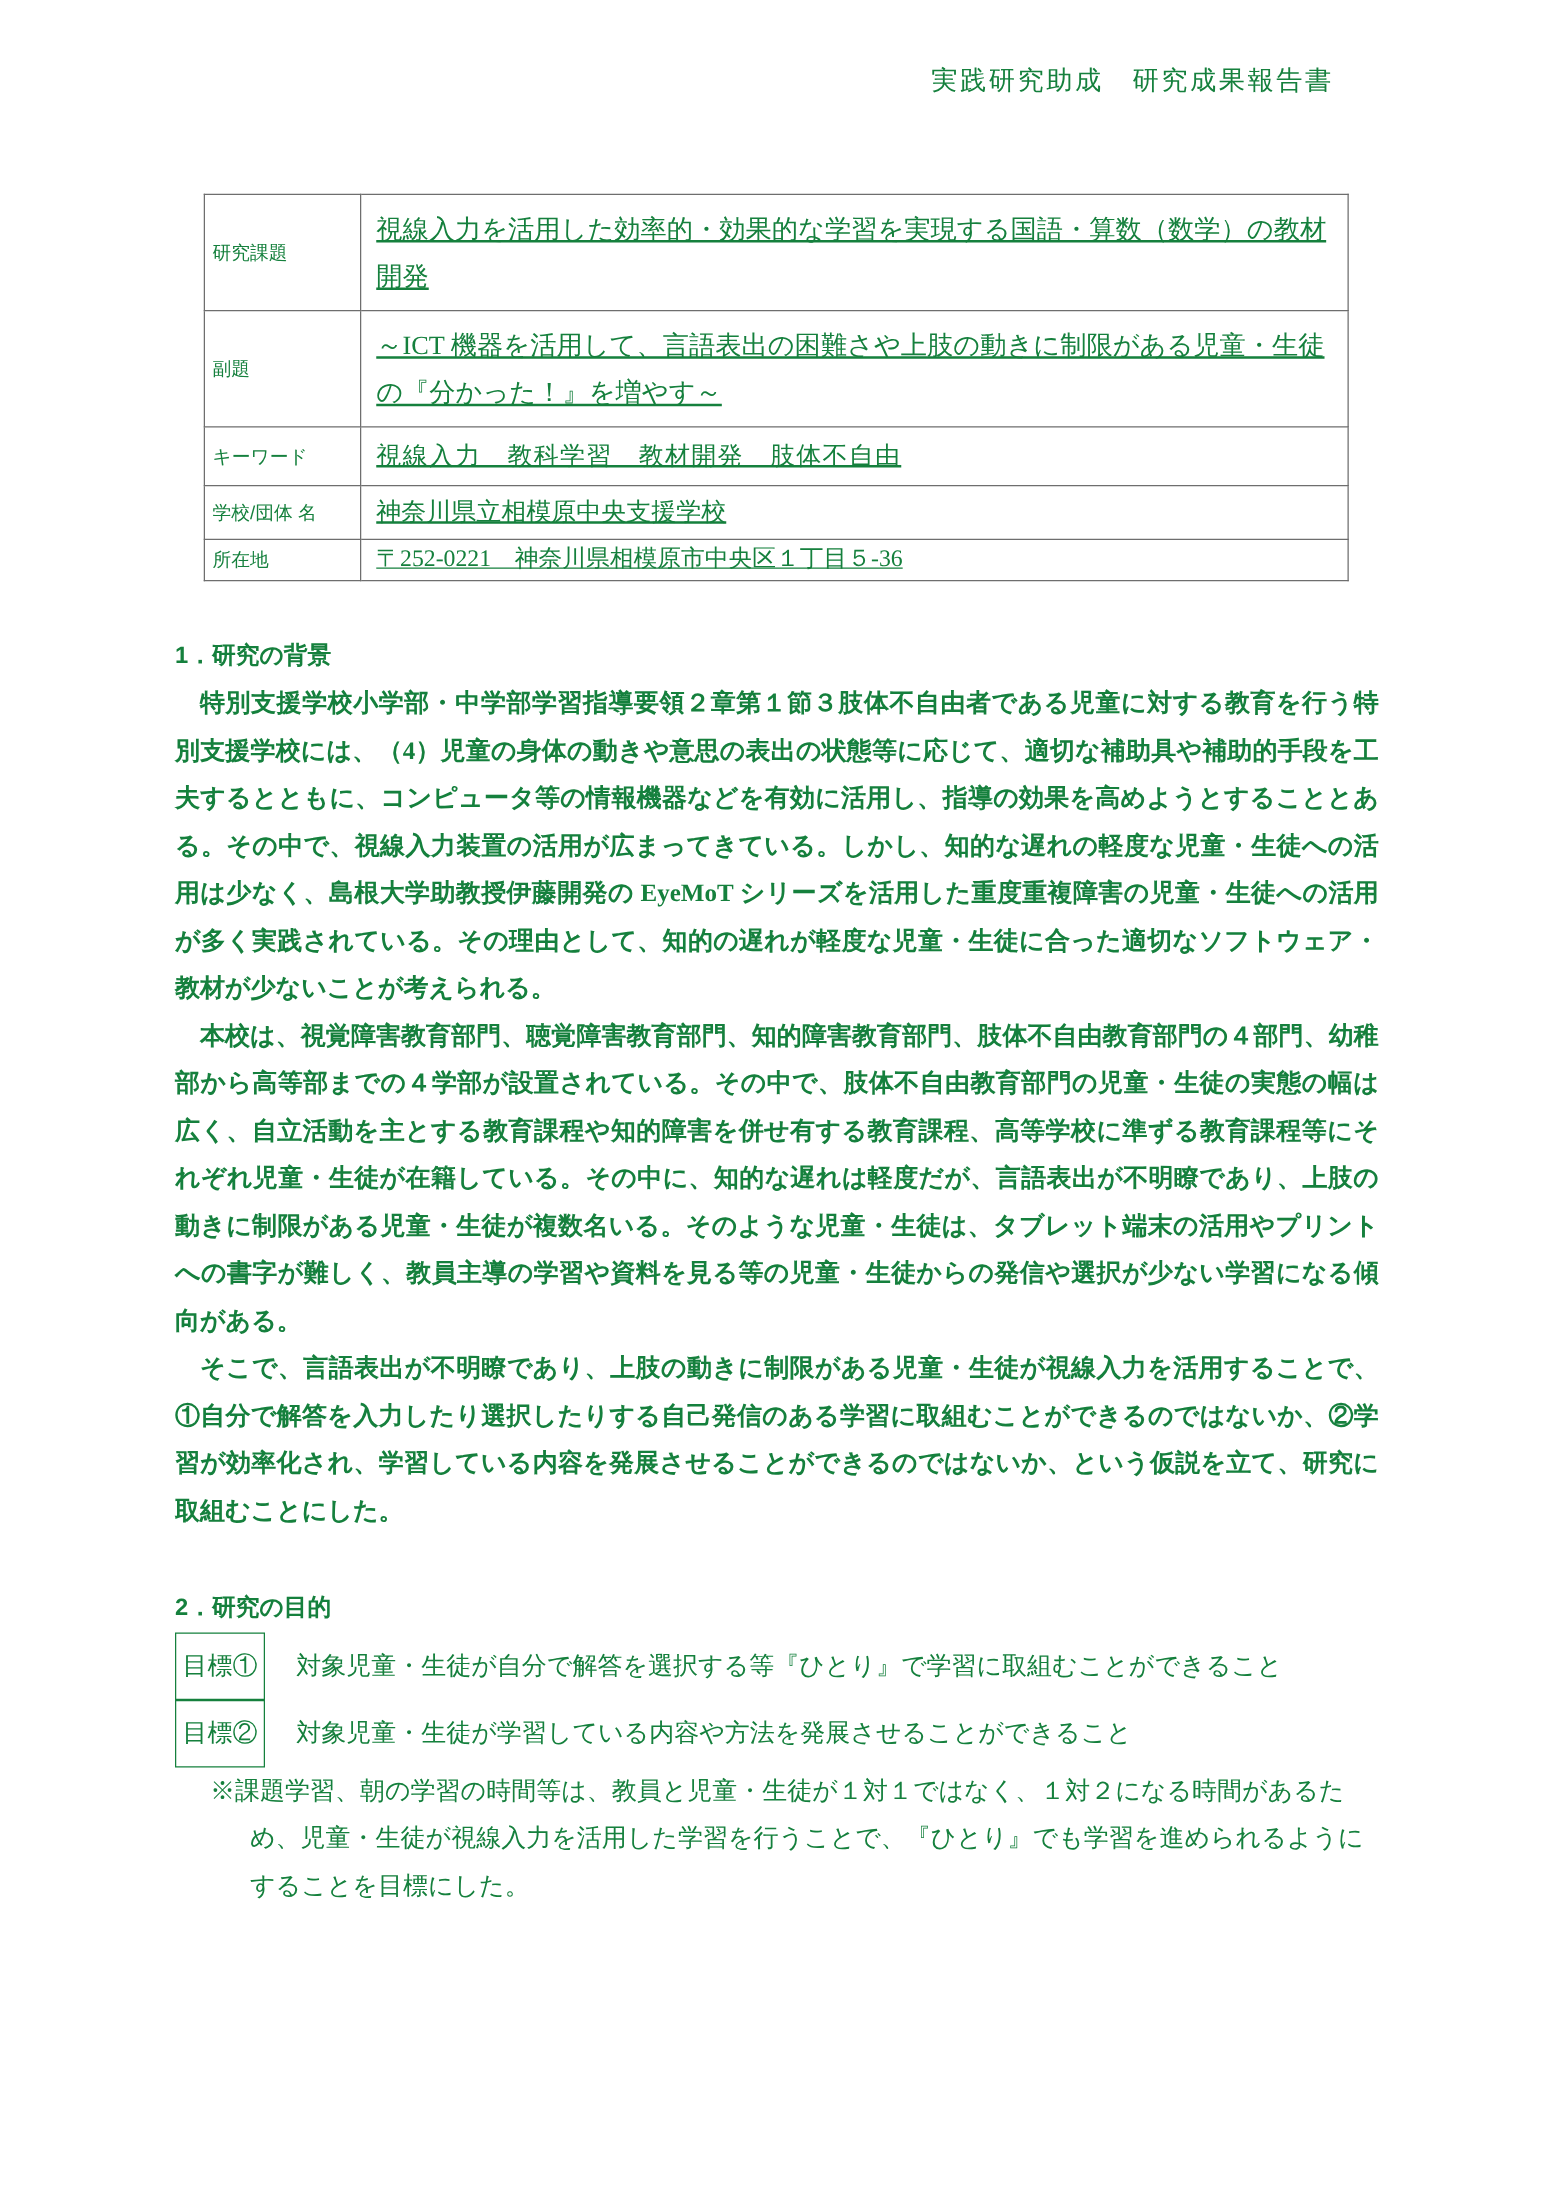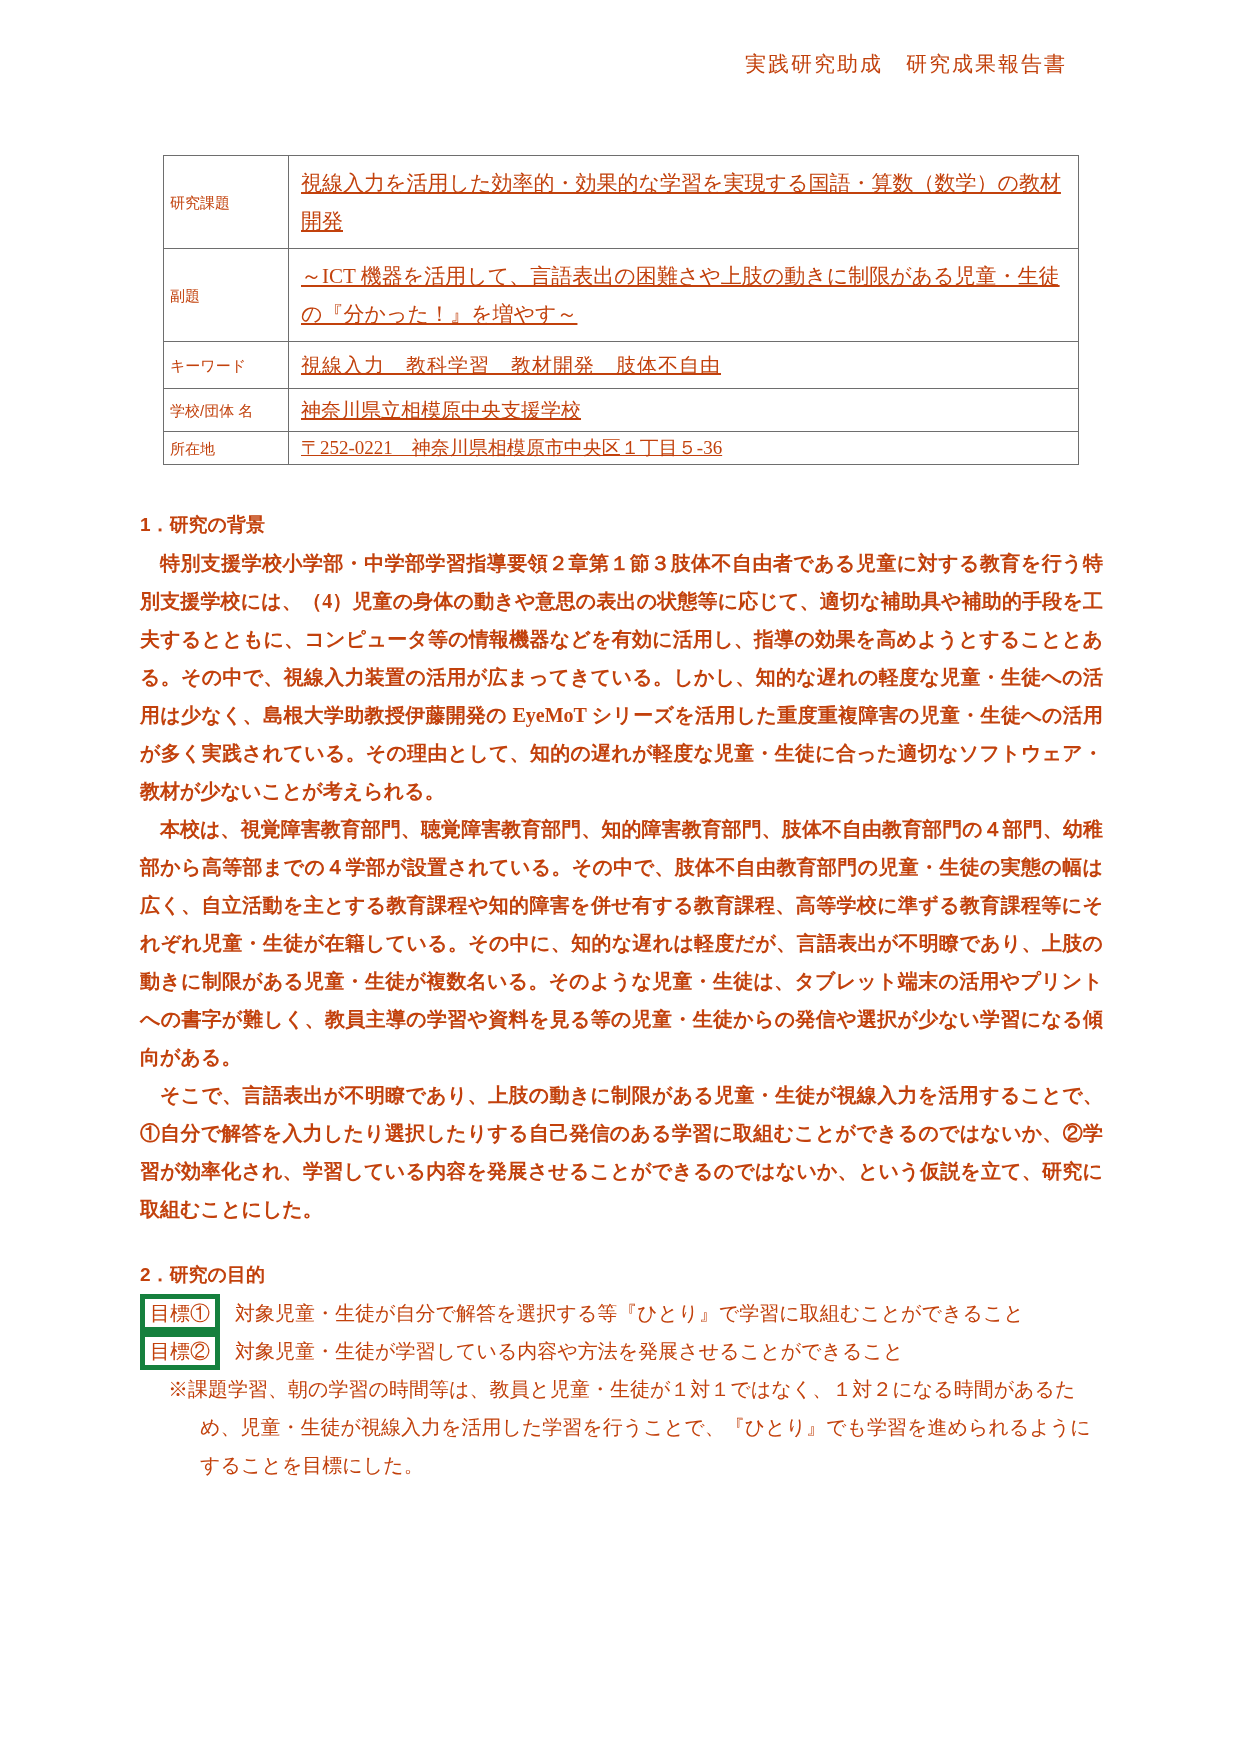--- a/index.html
+++ b/index.html
@@ -5,21 +5,21 @@
   html, body {
     margin: 0;
     padding: 0;
     background: #ffffff;
   }
   .page {
     position: relative;
     width: 1241px;
     height: 1577px;
     background: #ffffff;
-    color: #c2410c;
+    color: #15803d;
     font-family: "Liberation Serif", "DejaVu Serif", serif;
     overflow: hidden;
   }
   
   .doc-header {
     position: absolute;
     top: 50px;
     right: 174px;
     font-size: 21px;
     letter-spacing: 2px;
@@ -91,38 +91,38 @@
   }
   .section-heading {
     font-family: "Liberation Sans", "DejaVu Sans", sans-serif;
     font-size: 19px;
     font-weight: bold;
     line-height: 38px;
     margin: 0;
     text-align: left;
   }
   .section-heading.second {
-    margin-top: 28px;
+    margin-top: 40px;
   }
   .para {
     margin: 0;
     text-indent: 20px;
     font-weight: bold;
   }
   .goal-line {
     margin: 0;
     line-height: 38px;
     text-align: left;
   }
   .goal-box {
     display: inline-block;
-    border: 5px solid #15803d;
-    padding: 0 5px;
+    border: 1px solid #15803d;
+    padding: 12px 5px;
     line-height: 28px;
-    margin-right: 10px;
+    margin-right: 20px;
   }
   .note {
     margin: 0;
     padding-left: 60px;
     text-indent: -32px;
     text-align: left;
   }
   .page-number {
     position: absolute;
     top: 1642px;

